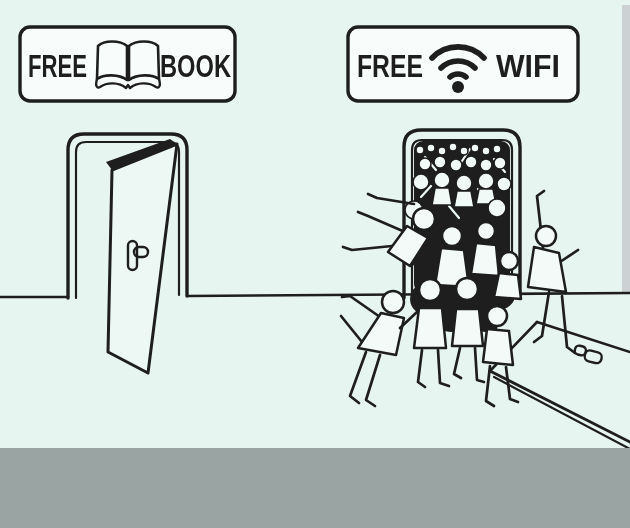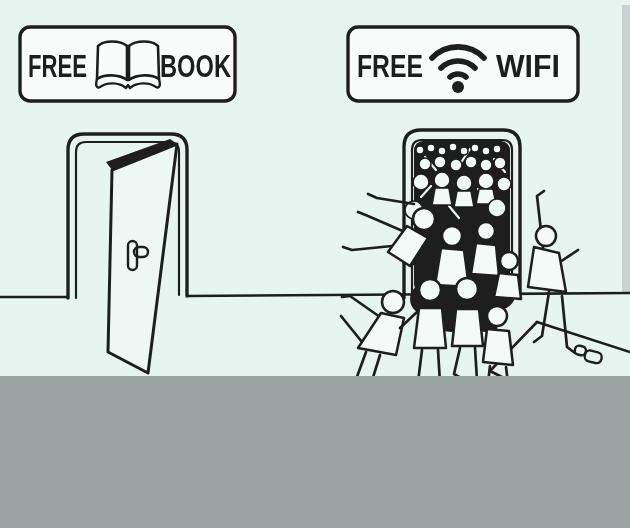--- a/index.html
+++ b/index.html
@@ -1,17 +1,17 @@
 <!DOCTYPE html>
 <html><head>
 <meta charset="utf-8">
 <style>
   html,body{margin:0;padding:0;background:#9aa4a2;}
   .canvas{
-    position:relative;width:630px;height:376px;overflow:hidden;
+    position:relative;width:630px;height:448px;overflow:hidden;
     background:#7dd3fc;
     font-family:"Liberation Sans", sans-serif;
     text-align:center;
   }
   svg{display:block}
   .ink{stroke:#1e1e1e;fill:none;stroke-linecap:round;stroke-linejoin:round}
   .sign-rect{fill:#f8fcfb;stroke:#1e1e1e;stroke-width:3.4}
   .sign-text{font-family:"Liberation Sans", sans-serif;font-weight:700;font-size:31px;fill:#1e1e1e;letter-spacing:0}
   .fig{fill:#f3faf8;stroke:#1e1e1e;stroke-width:2.5;stroke-linejoin:round}
   .limb{stroke:#1e1e1e;stroke-width:2.7;fill:none;stroke-linecap:round;stroke-linejoin:round}

